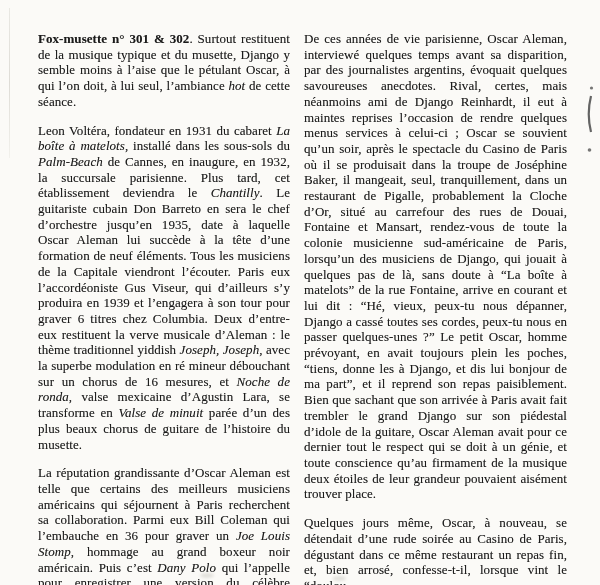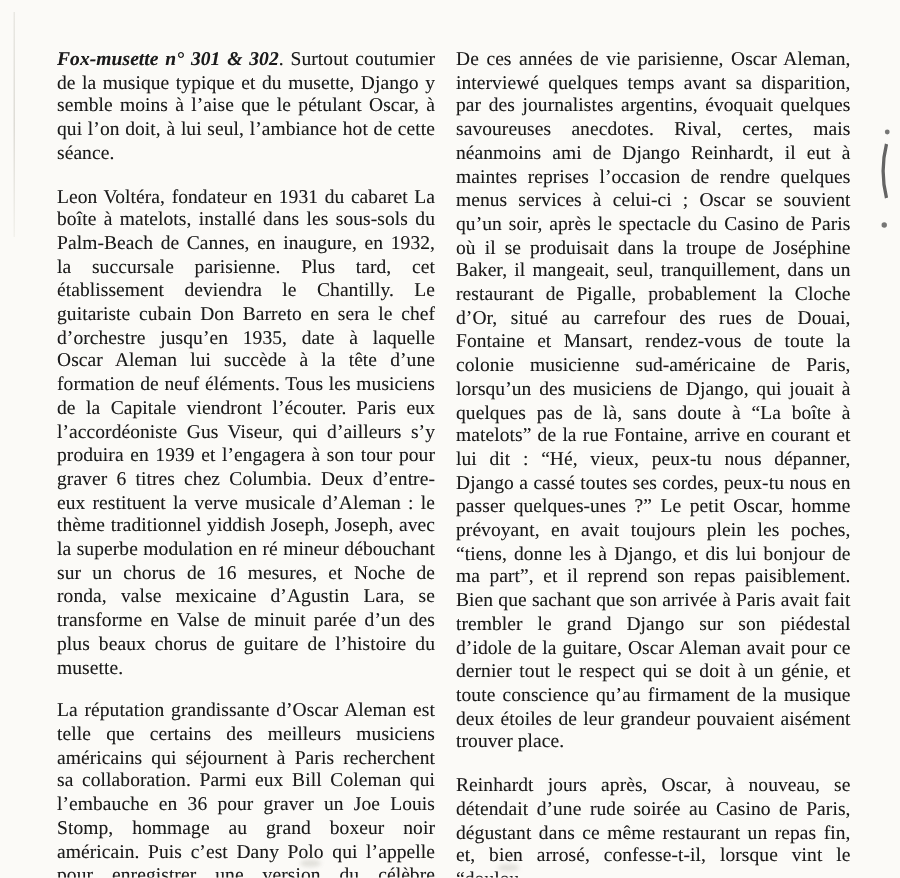--- a/index.html
+++ b/index.html
@@ -15,49 +15,49 @@
     font-size:13px;line-height:15.7px;
     color:#1b1b1b;
     letter-spacing:0.05px;
     text-shadow:0 0 0.4px rgba(20,20,20,0.35);
   }
   .col p{margin:0 0 13px 0;}
   .col p:last-child{margin-bottom:0;}
   .col-left{left:38px;width:252px;}
   .col-right{left:304px;width:263px;}
   .b{font-weight:normal;}
-  .i{}
-  .bi{font-weight:bold;font-style:italic;}
+  .i{font-style:italic;}
+  .bi{font-weight:bold;}
   
   .edge-line{
     position:absolute;left:9px;top:8px;width:1px;height:150px;
     background:linear-gradient(#e9e8e3, #dedcd6, #f2f1ec);
   }
   .right-mark{position:absolute;left:583px;top:84px;width:14px;height:78px;}
   .smudge{
     position:absolute;width:14px;height:5px;border-radius:50%;
     background:#dbdad4;filter:blur(1.5px);opacity:.8;
   }
   .smudge-1{left:200px;top:573px;}
   .smudge-2{left:332px;top:576px;}
 </style>
 </head>
 <body>
 
 <div class="page">
   <div class="edge-line"></div>
 
   <div class="col col-left">
-      <p><span class="bi">Fox-musette n° 301 &amp; 302</span><span>. Surtout coutumier de la musique typique et du musette, </span><span class="b">Django</span><span> y semble moins à l’aise que le pétulant Oscar, à qui l’on doit, à lui seul, l’ambiance </span><span class="i">hot</span><span> de cette séance.</span></p>
+      <p><span class="bi">Fox-musette n° 301 &amp; 302</span><span>. Surtout restituent de la musique typique et du musette, </span><span class="b">Django</span><span> y semble moins à l’aise que le pétulant Oscar, à qui l’on doit, à lui seul, l’ambiance </span><span class="i">hot</span><span> de cette séance.</span></p>
       <p><span class="b">Leon Voltéra</span><span>, fondateur en 1931 du cabaret </span><span class="i">La boîte à matelots</span><span>, installé dans les sous-sols du </span><span class="i">Palm-Beach</span><span> de Cannes, en inaugure, en 1932, la succursale parisienne. Plus tard, cet établissement deviendra le </span><span class="i">Chantilly</span><span>. Le guitariste cubain </span><span class="b">Don Barreto</span><span> en sera le chef d’orchestre jusqu’en 1935, date à laquelle </span><span class="b">Oscar Aleman</span><span> lui succède à la tête d’une formation de neuf éléments. Tous les musiciens de la Capitale viendront l’écouter. Paris eux l’accordéoniste </span><span class="b">Gus Viseur</span><span>, qui d’ailleurs s’y produira en 1939 et l’engagera à son tour pour graver 6 titres chez Columbia. Deux d’entre-eux restituent la verve musicale d’</span><span class="b">Aleman</span><span> : le thème traditionnel yiddish </span><span class="i">Joseph, Joseph</span><span>, avec la superbe modulation en ré mineur débouchant sur un chorus de 16 mesures, et </span><span class="i">Noche de ronda</span><span>, valse mexicaine d’</span><span class="b">Agustin Lara</span><span>, se transforme en </span><span class="i">Valse de minuit</span><span> parée d’un des plus beaux chorus de guitare de l’histoire du musette.</span></p>
       <p><span>La réputation grandissante d’</span><span class="b">Oscar Aleman</span><span> est telle que certains des meilleurs musiciens américains qui séjournent à Paris recherchent sa collaboration. Parmi eux </span><span class="b">Bill Coleman</span><span> qui l’embauche en 36 pour graver un </span><span class="i">Joe Louis Stomp</span><span>, hommage au grand boxeur noir américain. Puis c’est </span><span class="i">Dany Polo</span><span> qui l’appelle pour enregistrer une version du célèbre standard </span></p>
     </div>
   <div class="col col-right">
       <p><span>De ces années de vie parisienne, </span><span class="b">Oscar Aleman</span><span>, interviewé quelques temps avant sa disparition, par des journalistes argentins, évoquait quelques savoureuses anecdotes. Rival, certes, mais néanmoins ami de </span><span class="b">Django Reinhardt</span><span>, il eut à maintes reprises l’occasion de rendre quelques menus services à celui-ci ; Oscar se souvient qu’un soir, après le spectacle du Casino de Paris où il se produisait dans la troupe de </span><span class="b">Joséphine Baker</span><span>, il mangeait, seul, tranquillement, dans un restaurant de Pigalle, probablement la Cloche d’Or, situé au carrefour des rues de Douai, Fontaine et Mansart, rendez-vous de toute la colonie musicienne sud-américaine de Paris, lorsqu’un des musiciens de Django, qui jouait à quelques pas de là, sans doute à “La boîte à matelots” de la rue Fontaine, arrive en courant et lui dit : “Hé, vieux, peux-tu nous dépanner, Django a cassé toutes ses cordes, peux-tu nous en passer quelques-unes ?” Le petit Oscar, homme prévoyant, en avait toujours plein les poches, “tiens, donne les à Django, et dis lui bonjour de ma part”, et il reprend son repas paisiblement. Bien que sachant que son arrivée à Paris avait fait trembler le grand Django sur son piédestal d’idole de la guitare, </span><span class="b">Oscar Aleman</span><span> avait pour ce dernier tout le respect qui se doit à un génie, et toute conscience qu’au firmament de la musique deux étoiles de leur grandeur pouvaient aisément trouver place.</span></p>
-      <p><span>Reinhardt jours après, </span><span class="b">Oscar</span><span>, à nouveau, se détendait d’une rude soirée au Casino de Paris, dégustant dans ce même restaurant un repas fin, et, bien arrosé, confesse-t-il, lorsque vint le “doulou-</span></p>
+      <p><span>Quelques jours même, </span><span class="b">Oscar</span><span>, à nouveau, se détendait d’une rude soirée au Casino de Paris, dégustant dans ce même restaurant un repas fin, et, bien arrosé, confesse-t-il, lorsque vint le “doulou-</span></p>
     </div>
 
   <div class="right-mark">
     <svg width="14" height="78" viewBox="0 0 14 78">
       <circle cx="8.5" cy="4" r="1.6" fill="#4a4a4a" opacity="0.75"></circle>
       <path d="M8 12 q-4.5 18 0 36" stroke="#3f3f3f" stroke-width="2.2" fill="none" opacity="0.8"></path>
       <circle cx="6.5" cy="66" r="1.8" fill="#4a4a4a" opacity="0.75"></circle>
     </svg>
   </div>
 

